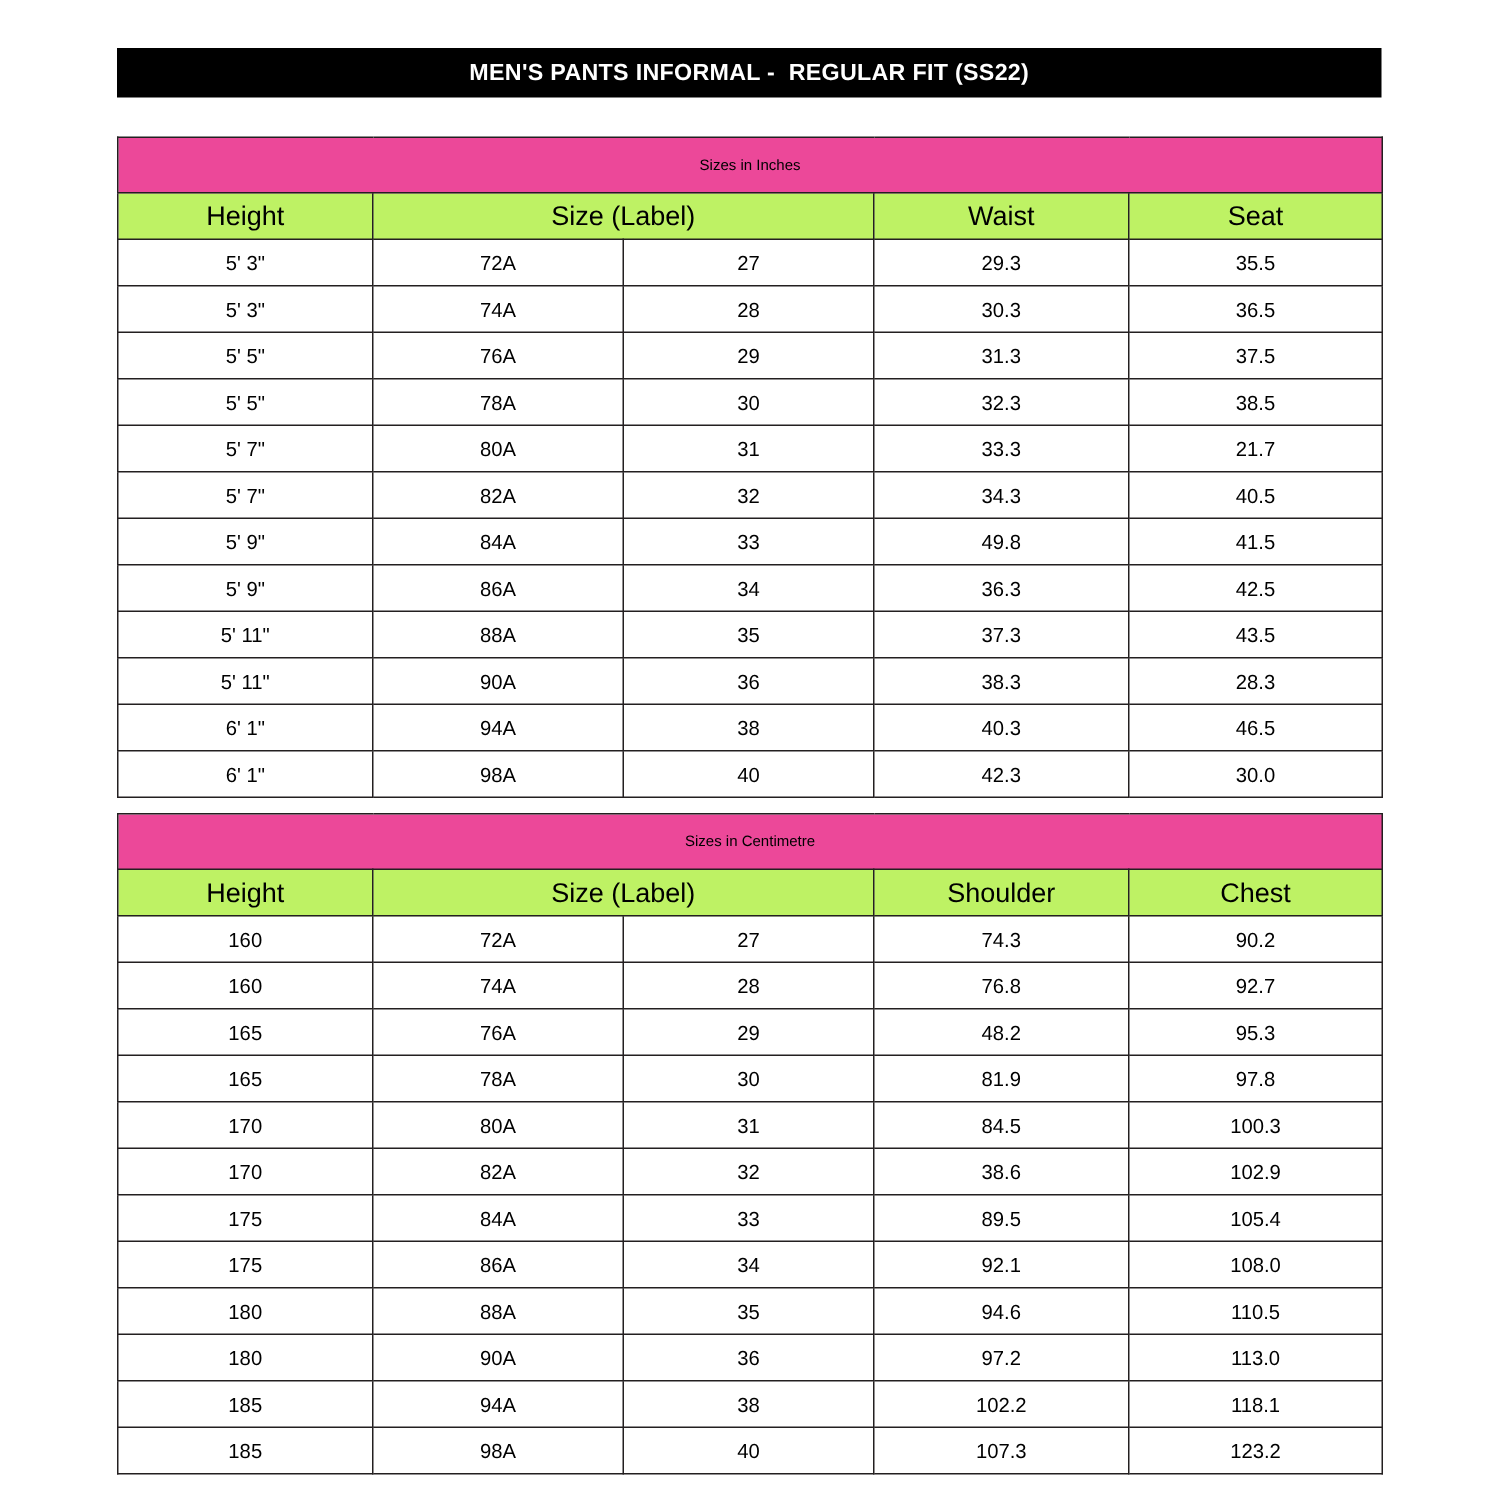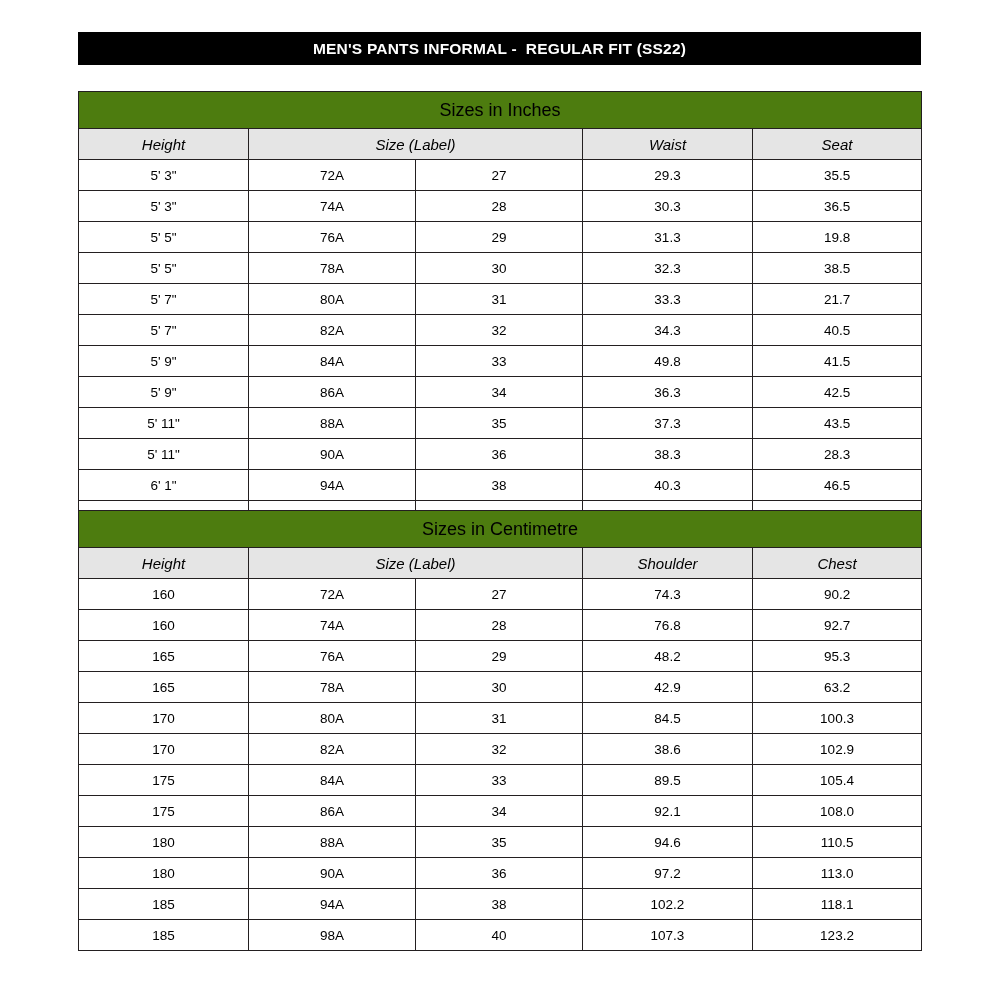--- a/index.html
+++ b/index.html
@@ -40,48 +40,47 @@
     white-space: pre;
   }
   
   .size-table {
     position: absolute;
     border-collapse: collapse;
     table-layout: fixed;
     background: #ffffff;
   }
   .size-table.first { left: 78px; top: 91px; width: 843px; }
-  .size-table.second { left: 78px; top: 510px; width: 843px; }
+  .size-table.second { left: 78px; top: 542px; width: 843px; }
 
   .size-table col.c-height { width: 170px; }
   .size-table col.c-sizelabel { width: 167px; }
   .size-table col.c-sizenum { width: 167px; }
   .size-table col.c-m1 { width: 170px; }
   .size-table col.c-m2 { width: 169px; }
 
   .size-table td, .size-table th {
     border: 1px solid #231f20;
     font-weight: normal;
     font-size: 13.5px;
     text-align: center;
     padding: 0;
     height: 30px;
     vertical-align: middle;
     color: #000000;
   }
   .caption-row td {
     height: 36px;
+    font-size: 10px;
+    background: #ec4899;
+  }
+  .header-row td {
+    background: #bef264;
+    height: 30px;
     font-size: 18px;
-    background: #4d7c0f;
-  }
-  .header-row td {
-    background: #e5e5e5;
-    height: 30px;
-    font-size: 15px;
-    font-style: italic;
   }
   .data-row td {
     background: #ffffff;
   }
   
 </style>
 </head>
 <body>
 
 <div class="page">
@@ -121,21 +120,21 @@
         <td>74A</td>
         <td>28</td>
         <td>30.3</td>
         <td>36.5</td>
       </tr>
       <tr class="data-row">
         <td>5' 5"</td>
         <td>76A</td>
         <td>29</td>
         <td>31.3</td>
-        <td>19.8</td>
+        <td>37.5</td>
       </tr>
       <tr class="data-row">
         <td>5' 5"</td>
         <td>78A</td>
         <td>30</td>
         <td>32.3</td>
         <td>38.5</td>
       </tr>
       <tr class="data-row">
         <td>5' 7"</td>
@@ -233,22 +232,22 @@
         <td>165</td>
         <td>76A</td>
         <td>29</td>
         <td>48.2</td>
         <td>95.3</td>
       </tr>
       <tr class="data-row">
         <td>165</td>
         <td>78A</td>
         <td>30</td>
-        <td>42.9</td>
-        <td>63.2</td>
+        <td>81.9</td>
+        <td>97.8</td>
       </tr>
       <tr class="data-row">
         <td>170</td>
         <td>80A</td>
         <td>31</td>
         <td>84.5</td>
         <td>100.3</td>
       </tr>
       <tr class="data-row">
         <td>170</td>

